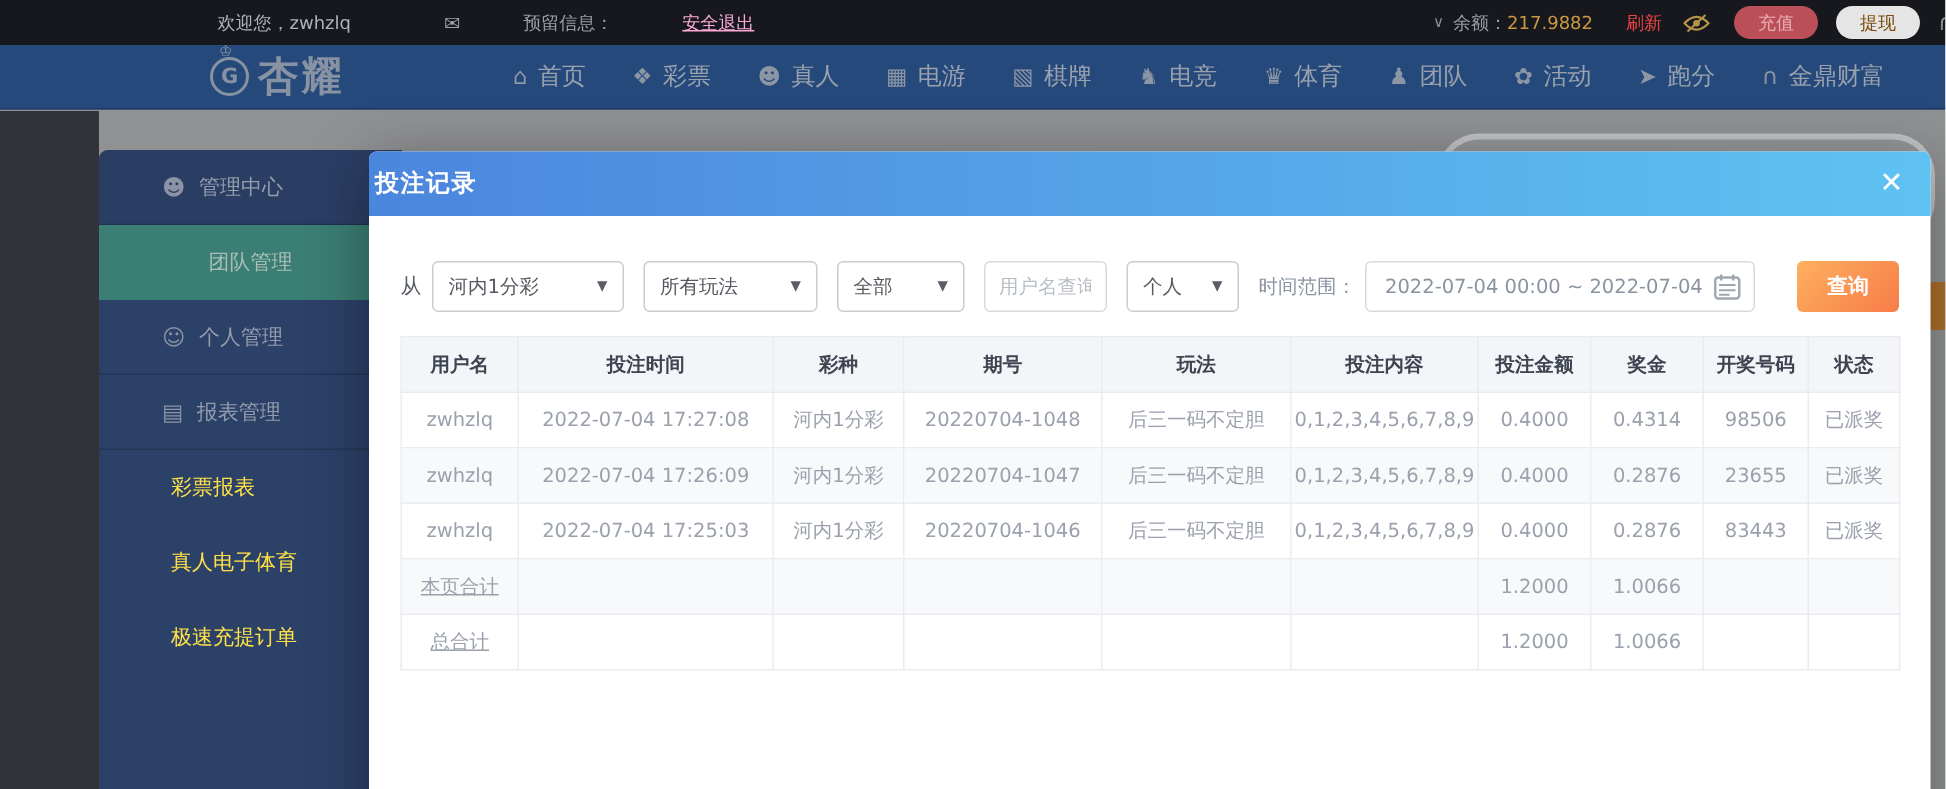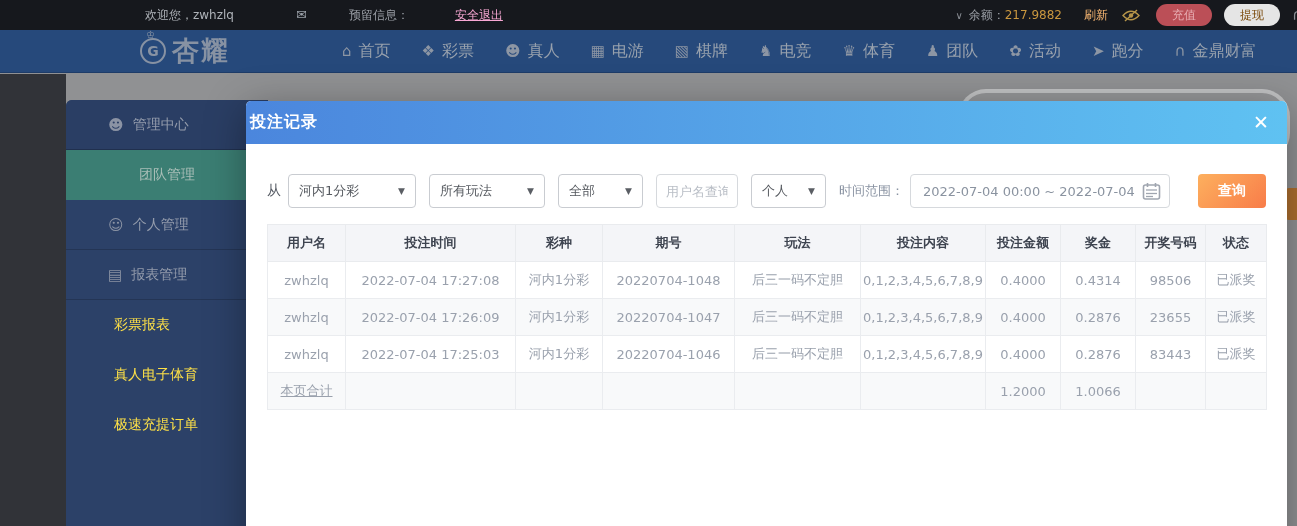--- a/index.html
+++ b/index.html
@@ -1,30 +1,30 @@
 <!DOCTYPE html>
 <html><head>
 <meta charset="utf-8">
 <style>
   * { margin:0; padding:0; box-sizing:border-box; }
   body { font-family:"DejaVu Sans","Liberation Sans",sans-serif; }
   .page { position:relative; width:1297px; height:526px; overflow:hidden; background:#909193; }
 
   
   .topbar { position:relative; height:30px; background:#16181d; display:flex; align-items:center; font-size:12px; color:#a9adb3; z-index:3; }
-  .tb-left { display:flex; align-items:flex-start; margin-left:145px; }
+  .tb-left { display:flex; align-items:flex-end; margin-left:145px; }
   .tb-welcome { color:#aeb2b8; margin-right:62px; }
   .tb-mail { color:#9aa0a8; font-size:13px; margin-right:42px; }
   .tb-reserved { color:#9b9fa6; margin-right:46px; }
   .tb-logout { color:#f9a8d4; text-decoration:underline; cursor:pointer; }
   .tb-right { display:flex; align-items:center; margin-left:auto; margin-right:0; }
   .tb-caret { color:#8b8f96; font-size:10px; margin-right:6px; }
   .tb-balance-label { color:#9b9fa6; }
   .tb-balance-value { color:#c9973f; margin-right:22px; }
-  .tb-refresh { color:#fdba74; margin-right:14px; cursor:pointer; }
+  .tb-refresh { color:#ef4444; margin-right:14px; cursor:pointer; }
   .tb-eye { margin-right:16px; cursor:pointer; display:inline-flex; }
   .tb-btn { display:inline-block; height:22px; line-height:22px; padding:0 16px; border-radius:12px; font-size:12px; border:none; cursor:pointer; margin-right:12px; }
   .tb-btn.recharge { background:#bb4f57; color:#e8aeb3; }
   .tb-btn.withdraw { background:#e5e5e5; color:#7c4c0e; }
   .tb-headset { color:#8b8f96; font-size:15px; margin-right:-7px; width:12px; overflow:hidden; }
 
   
   .nav { position:relative; height:43px; background:#26497b; display:flex; align-items:center; z-index:3; border-bottom:1px solid #1e3c68; }
   .brand { display:flex; align-items:center; margin-left:140px; cursor:pointer; }
   .brand-circle { width:26px; height:26px; border:2px solid #8792a3; border-radius:50%; color:#8792a3; font-weight:bold; font-size:14px; display:flex; align-items:center; justify-content:center; margin-right:6px; position:relative; }
@@ -318,19 +318,31 @@
             <td></td>
             <td></td>
             <td></td>
             <td></td>
             <td></td>
             <td>1.2000</td>
             <td>1.0066</td>
             <td></td>
             <td></td>
           </tr>
+          <tr>
+            <td class="c-total">总合计</td>
+            <td></td>
+            <td></td>
+            <td></td>
+            <td></td>
+            <td></td>
+            <td>1.2000</td>
+            <td>1.0066</td>
+            <td></td>
+            <td></td>
+          </tr>
         </tbody>
       </table>
 
     </div>
   </div>
 
 </div>
 
 </body></html>

